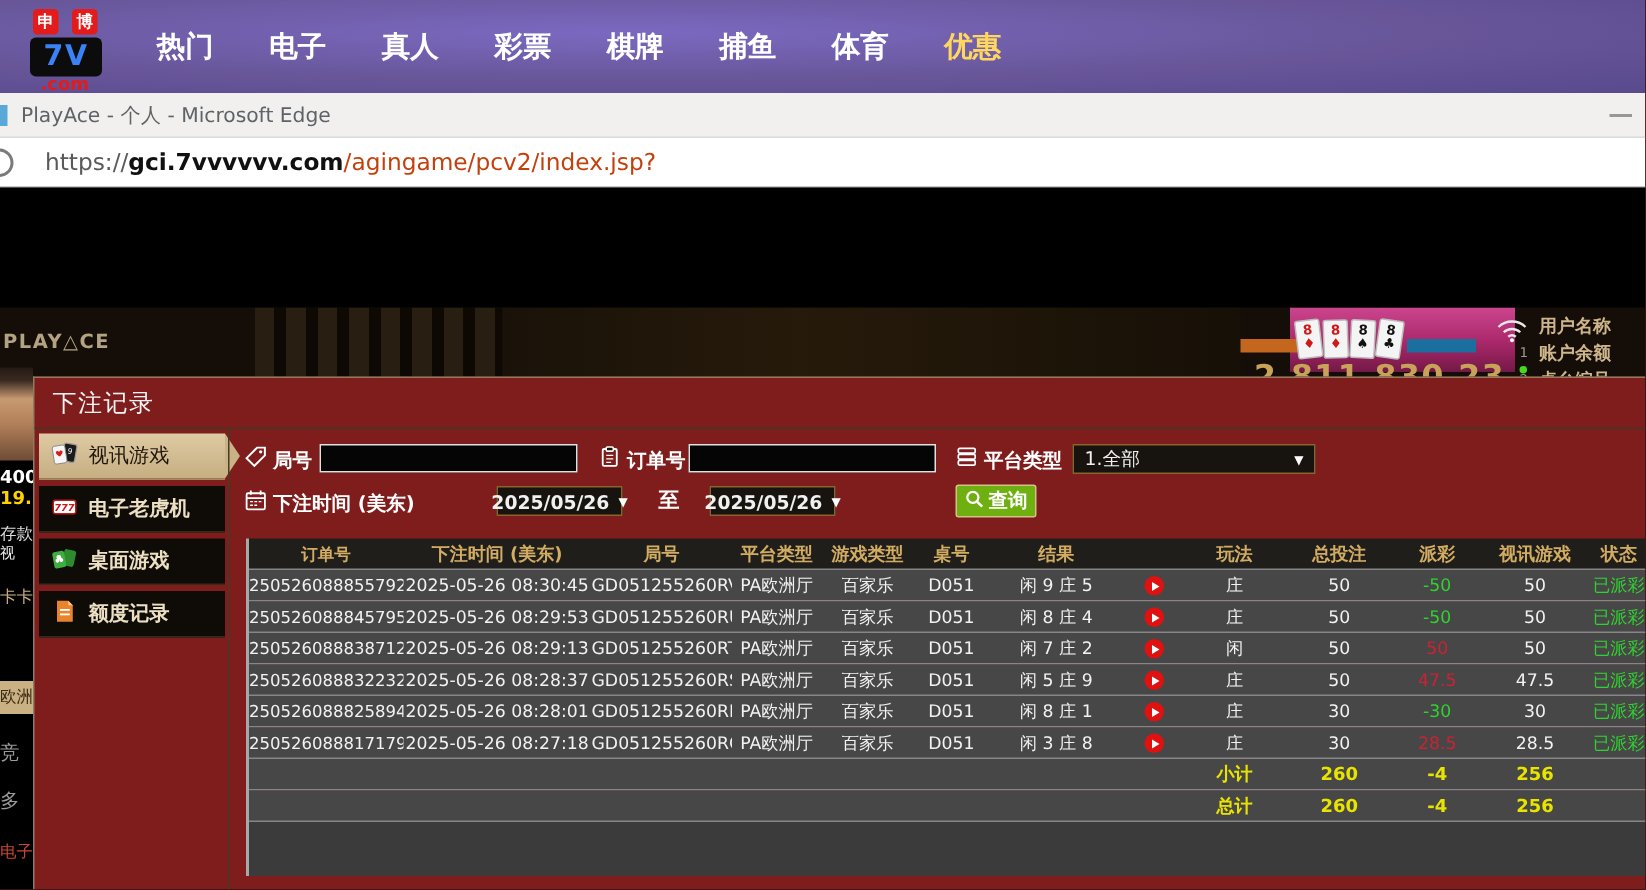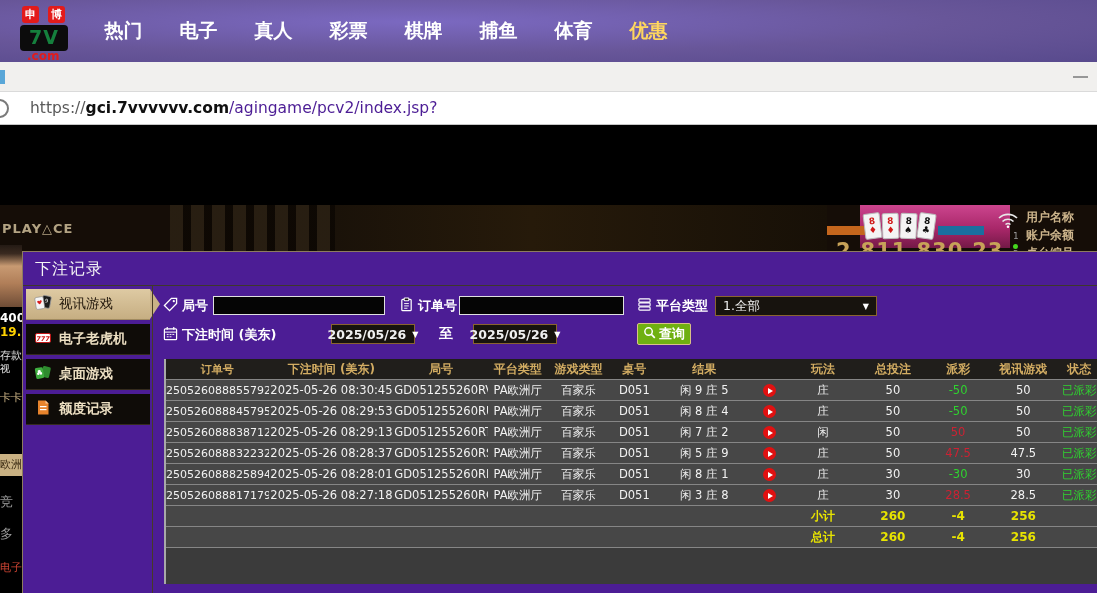--- a/index.html
+++ b/index.html
@@ -7,39 +7,39 @@
   #screen { position:relative; width:1097px; height:593px; overflow:hidden; background:#000; }
 
   
   .navbar { position:absolute; left:0; top:0; width:1097px; height:62px;
     background:radial-gradient(ellipse at 38% 35%, #7b69c1 0%, #685699 55%, #584a8d 100%); }
   .logo { position:absolute; left:20px; top:6px; width:60px; }
   .logo-badges { display:flex; gap:9px; margin-left:2px; }
   .logo-badge { width:17px; height:17px; background:#e31b1b; border-radius:3px; color:#fff;
     font-size:11px; font-weight:700; text-align:center; line-height:17px; }
   .logo-main { margin-top:2px; width:48px; height:26px; background:#0c0c0c; border-radius:4px;
-    color:#15803d; font-weight:800; font-size:19px; text-align:center; line-height:25px; letter-spacing:1px; }
+    color:#3b82f6; font-weight:800; font-size:19px; text-align:center; line-height:25px; letter-spacing:1px; }
   .logo-tld { color:#e31b1b; font-weight:800; font-size:12px; margin-left:7px; line-height:10px; }
   .nav-list { position:absolute; left:86px; top:0; height:62px; display:flex; align-items:center; list-style:none; }
   .nav-item { width:75px; text-align:center; color:#fff; font-size:19px; font-weight:700; cursor:pointer; }
   .nav-item.highlight { color:#ffd75e; }
 
   
   .titlebar { position:absolute; left:0; top:62px; width:1097px; height:30px; background:#f1f0ee;
     border-bottom:1px solid #dadada; }
   .favicon-frag { position:absolute; left:0; top:8px; width:5px; height:14px; background:#5aa7d8; }
   .window-title { position:absolute; left:14px; top:0; line-height:30px; color:#5f6368; font-size:13.5px; }
   .minimize-btn { position:absolute; right:9px; top:14px; width:15px; height:2px; background:#979797; cursor:pointer; }
 
   
   .urlbar { position:absolute; left:0; top:92px; width:1097px; height:33px; background:#fff;
     border-bottom:1px solid #c6c6c6; }
   .reload-frag { position:absolute; left:-10px; top:7px; width:19px; height:19px; border:2px solid #7a7a7a; border-radius:50%; }
   .url-text { position:absolute; left:30px; top:0; line-height:32px; font-size:15.5px; white-space:nowrap; }
-  .url-scheme { color:#5a5a5a; } .url-domain { color:#101010; font-weight:700; } .url-path { color:#4c1d95;text-align:right; }
+  .url-scheme { color:#5a5a5a; } .url-domain { color:#101010; font-weight:700; } .url-path { color:#c2410c;text-align:right; }
 
   
   .page-bg { position:absolute; left:0; top:125px; width:1097px; height:468px; background:#000; }
 
   
   .game-strip { position:absolute; left:0; top:205px; width:1097px; height:55px; background:#150d07; overflow:hidden; }
   .brand { position:absolute; left:2px; top:16px; color:#b3a383; font-size:13px; font-weight:700; letter-spacing:1px; }
   .stop-block { position:absolute; left:66px; top:6px; width:96px; }
   .stop-banner { height:17px; background:#b7232b; color:#5c0e12; font-size:12px; font-weight:700; text-align:center; line-height:17px; }
   .settling { height:32px; background:#2d1111; color:#f0f0f0; font-size:15px; font-weight:700; line-height:32px; padding-left:14px; }
@@ -71,21 +71,21 @@
   .frag-balance-dec { top:85px; color:#ffd200; font-weight:700; font-size:12px; }
   .frag-deposit { top:108px; color:#ddd; font-size:11px; }
   .frag-video { top:122px; color:#eee; font-size:10px; }
   .frag-hall1 { top:150px; color:#c9b183; font-size:11px; }
   .frag-hall2 { top:214px; width:22px; height:22px; background:#c9b183; color:#3a2a12; font-size:11px; line-height:22px; }
   .frag-1 { top:253px; color:#9a9a9a; font-size:13px; }
   .frag-2 { top:285px; color:#9a9a9a; font-size:13px; }
   .frag-3 { top:320px; color:#cc4433; font-size:11px; }
 
   
-  .modal { position:absolute; left:22px; top:251px; width:1075px; height:342px; background:#4c1d95;
+  .modal { position:absolute; left:22px; top:251px; width:1075px; height:342px; background:#7f1d1d;
     border-top:1px solid #8d7c5e; border-left:1px solid #8d7c5e; }
   .modal-title { position:absolute; left:12px; top:7px; font-size:16px; color:#f5f5f5; letter-spacing:1px; }
   .title-line { position:absolute; left:0; top:33px; width:100%; height:1px; background:#3f382b; }
 
   .sidebar { position:absolute; left:3px; top:37px; width:124px; }
   .side-item { height:31px; margin-bottom:4px; background:#0f0c08; display:flex; align-items:center;
     padding-left:8px; gap:7px; border-bottom:1px solid #352c1d; position:relative; cursor:pointer; }
   .side-item .lbl { color:#ecdfc2; font-size:13.5px; font-weight:600; white-space:nowrap; }
   .side-item.active { background:linear-gradient(180deg,#decaa3,#c6ae82); border-bottom-color:#a08a5f; }
   .side-item.active .lbl { color:#20160a; font-weight:400; }
@@ -148,20 +148,21 @@
         <li class="nav-item">彩票</li>
         <li class="nav-item">棋牌</li>
         <li class="nav-item">捕鱼</li>
         <li class="nav-item">体育</li>
         <li class="nav-item highlight">优惠</li>
       </ul>
   </div>
 
   <div class="titlebar">
     <div class="favicon-frag"></div>
+    <div class="window-title">PlayAce - 个人 - Microsoft Edge</div>
     <div class="minimize-btn"></div>
   </div>
 
   <div class="urlbar">
     <div class="reload-frag"></div>
     <div class="url-text">
       <span class="url-scheme">https://</span><span class="url-domain">gci.7vvvvvv.com</span><span class="url-path">/agingame/pcv2/index.jsp?</span>
     </div>
   </div>
 

